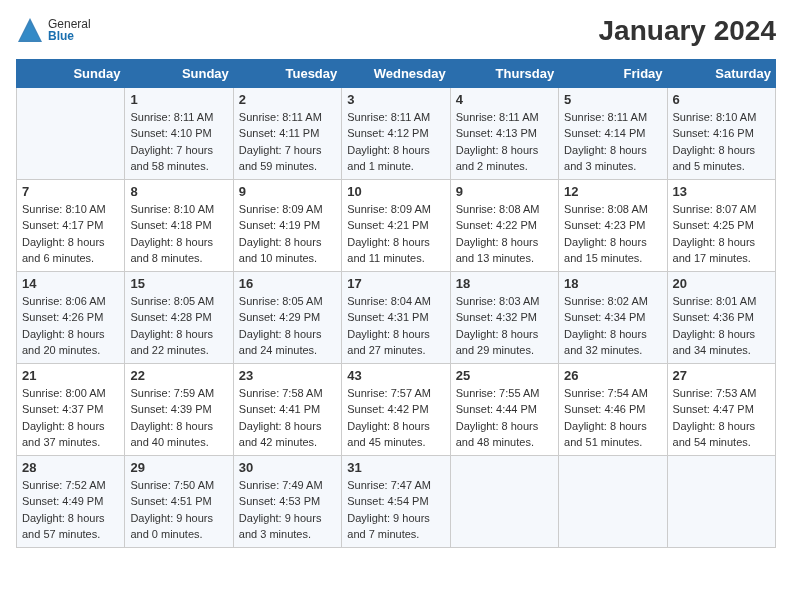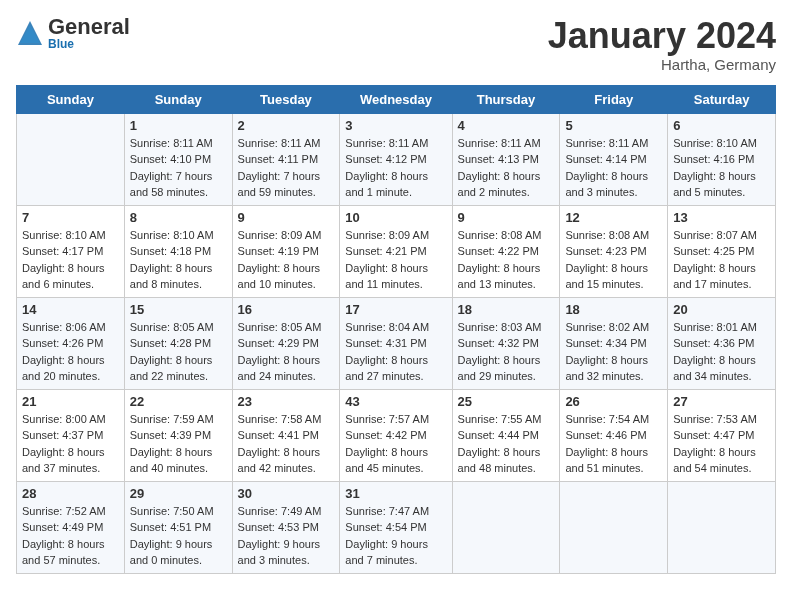--- a/index.html
+++ b/index.html
@@ -19,58 +19,58 @@
     .logo {
       display: flex;
       align-items: center;
     }
     .logo-text {
       display: flex;
       flex-direction: column;
       line-height: 1;
     }
     .logo-general {
-      font-size: 22px;
-      font-weight: bold;
+      font-size: 12px;
+      font-weight: normal;
       color: #333;
     }
     .logo-blue {
       font-size: 12px;
       font-weight: bold;
       color: #1a6faf;
     }
     .logo-icon {
       width: 28px;
       height: 28px;
       margin-right: 4px;
     }
     .title-block {
       text-align: right;
     }
     .month-title {
-      font-size: 36px;
+      font-size: 28px;
       font-weight: bold;
       color: #333;
       line-height: 1.1;
     }
     .location-title {
       font-size: 15px;
       color: #555;
     }
     table {
       width: 100%;
       border-collapse: collapse;
     }
     thead tr th {
       background-color: #2a6ead;
       color: #fff;
-      padding: 6px 16px;
+      padding: 6px 4px;
       font-size: 13px;
       font-weight: bold;
-      text-align: center;
+      text-align: right;
       border: 1px solid #2a6ead;
     }
     tbody tr td {
       vertical-align: top;
       border: 1px solid #ccc;
       padding: 4px 5px;
       font-size: 11px;
       color: #333;
       min-width: 100px;
       height: 90px;
@@ -103,21 +103,20 @@
       <polygon points="14,2 26,26 2,26" fill="#1a6faf" opacity="0.85"></polygon>
       <polygon points="14,6 24,24 4,24" fill="#2a8fd4" opacity="0.5"></polygon>
     </svg>
     <div class="logo-text">
       <span class="logo-general">General</span>
       <span class="logo-blue">Blue</span>
     </div>
   </div>
   <div class="title-block">
     <div class="month-title">January 2024</div>
-    <div class="location-title">Hartha, Germany</div>
   </div>
 </div>
 
 <table>
   <thead>
     <tr>
     <th>Sunday</th>
         <th>Sunday</th>
         <th>Tuesday</th>
         <th>Wednesday</th>

